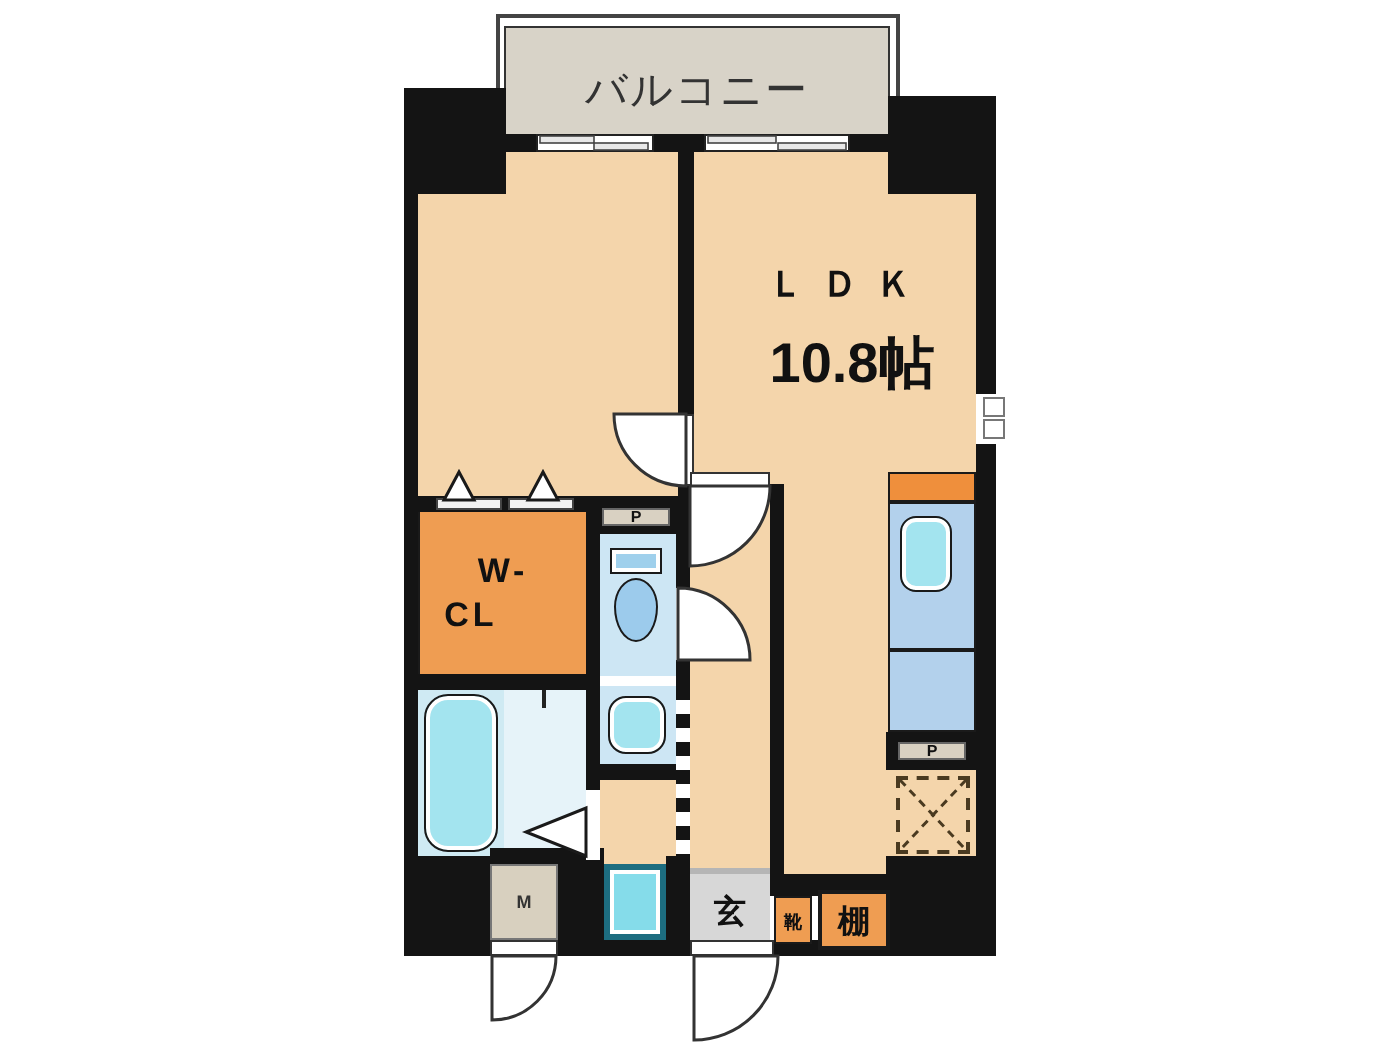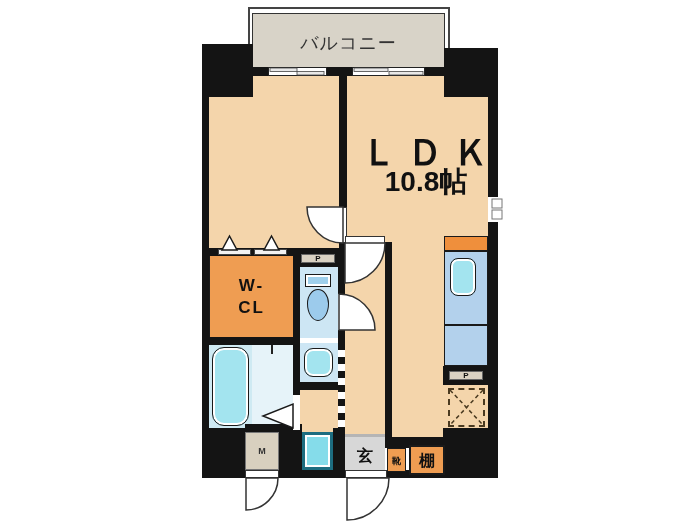--- a/index.html
+++ b/index.html
@@ -10,26 +10,26 @@
   .floor{position:absolute;}
   .beige{background:#f4d5ab;}
   .orange{background:#ef9d52;border:1.5px solid #1a1a1a;box-sizing:border-box;}
   .blue-room{background:#cde6f4;}
   .white-gap{position:absolute;background:#fff;}
   .leaf{position:absolute;background:#fff;border:1px solid #333;box-sizing:border-box;}
   .fixture{position:absolute;box-sizing:border-box;}
   .cyan{background:#a3e4ef;border:1.5px solid #1a1a1a;box-shadow:inset 0 0 0 2px #fff;}
   .label{position:absolute;color:#111;text-align:center;white-space:pre;}
   .lbl-big{font-weight:bold;font-size:31px;line-height:1.2;}
-  .lbl-ldk1{font-weight:bold;font-size:37px;letter-spacing:9px;line-height:1.1;}
+  .lbl-ldk1{font-weight:bold;font-size:18px;letter-spacing:9px;line-height:1.1;}
   .lbl-ldk2{font-weight:bold;font-size:28px;line-height:1.2;}
   .lbl-wcl{font-weight:bold;font-size:17px;line-height:1.25;letter-spacing:2px;}
   .lbl-sm{font-size:16px;font-weight:bold;}
   .lbl-tiny{font-size:9px;font-weight:bold;color:#333;}
-  .lbl-balcony{font-size:18px;color:#333;letter-spacing:1px;}
+  .lbl-balcony{font-size:21px;color:#333;letter-spacing:1px;}
   svg.overlay{position:absolute;left:0;top:0;pointer-events:none;}
 </style>
 </head>
 <body>
 
 <div id="plan">
 
   <div class="abs" style="left:248px;top:7px;width:202px;height:61px;border:2px solid #444;background:#fff;box-sizing:border-box;"></div>
   <div class="abs" style="left:252px;top:13px;width:193px;height:55px;background:#d8d3c8;border:1px solid #333;box-sizing:border-box;"></div>
   <div class="label lbl-balcony" style="left:262px;top:31px;width:173px;">バルコニー</div>
@@ -141,21 +141,21 @@
       <rect x="354" y="68" width="34" height="3.5"></rect>
       <rect x="389" y="71.5" width="34" height="3.5"></rect>
     </g>
   </svg>
 
 
   <div class="label lbl-ldk1" style="left:352px;top:133px;width:136px;text-indent:9px;">ＬＤＫ</div>
   <div class="label lbl-ldk2" style="left:347px;top:165px;width:158px;">10.8帖</div>
 
   <div class="label lbl-wcl" style="left:209px;top:275px;width:85px;">W-</div>
-  <div class="label lbl-wcl" style="left:209px;top:297px;width:85px;">CL</div>
+  <div class="label lbl-wcl" style="left:193px;top:297px;width:85px;">CL</div>
 
   <div class="label" style="left:301px;top:254px;width:34px;font-size:8px;font-weight:bold;line-height:9px;">P</div>
   <div class="label" style="left:449px;top:371px;width:34px;font-size:8px;font-weight:bold;line-height:9px;">P</div>
 
   <div class="label lbl-tiny" style="left:245px;top:446px;width:34px;">M</div>
 
   <div class="label lbl-sm" style="left:345px;top:446px;width:40px;">玄</div>
   <div class="label" style="left:387px;top:455px;width:19px;font-size:9px;font-weight:bold;">靴</div>
   <div class="label lbl-sm" style="left:409px;top:451px;width:36px;">棚</div>
 

